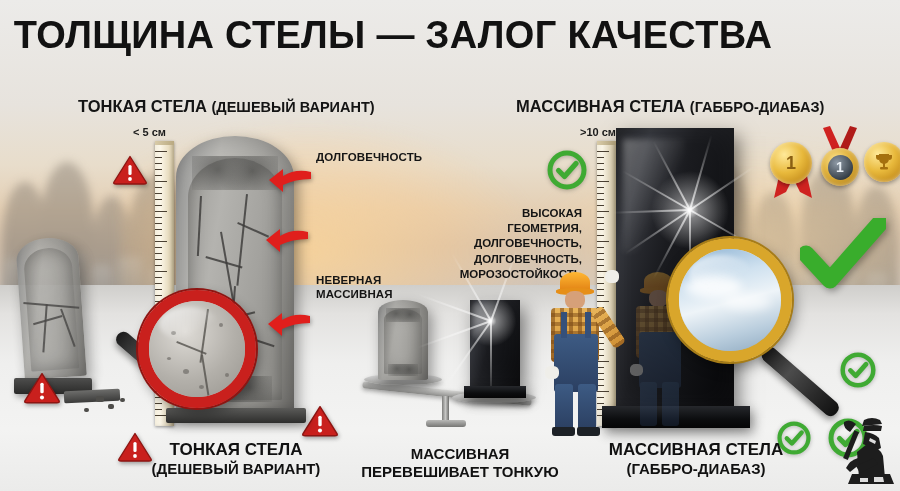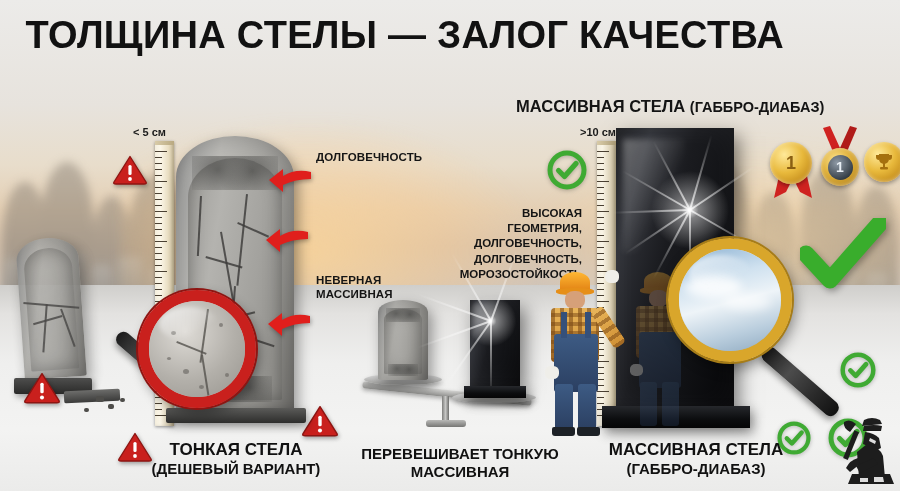--- a/index.html
+++ b/index.html
@@ -19,21 +19,21 @@
     background:radial-gradient(ellipse at 60% 55%,rgba(255,222,168,.55),rgba(250,214,160,0) 70%);filter:blur(8px);}
   .bg-ground{position:absolute;left:0;top:285px;width:100%;height:206px;
     background:linear-gradient(180deg,#cfcecb 0%,#e3e2e0 14%,#efefee 38%,#f3f3f2 70%,#ebebea 100%);}
   .bg-trees{position:absolute;top:150px;height:150px;filter:blur(5px);opacity:.5;}
   .tree{position:absolute;bottom:0;background:linear-gradient(180deg,#8d8377,#6e6a63);border-radius:50% 50% 6px 6px;}
   .bg-graves{position:absolute;top:215px;height:90px;filter:blur(4px);opacity:.55;}
   .gstone{position:absolute;bottom:0;background:linear-gradient(180deg,#bdb9b3,#928e88);border-radius:5px 5px 1px 1px;}
   .bg-flowers{position:absolute;filter:blur(5px);border-radius:50%;opacity:.6;}
 
   
-  .title{position:absolute;left:16px;top:14px;width:768px;text-align:right;
+  .title{position:absolute;left:9px;top:14px;width:768px;text-align:center;
     font-size:38px;font-weight:bold;letter-spacing:.3px;color:#121212;white-space:nowrap;}
   .subtitle{position:absolute;left:0;top:60px;width:900px;text-align:center;
     font-size:20px;font-weight:bold;letter-spacing:.4px;color:#1b1b1b;}
   .sec-head{position:absolute;font-size:16.5px;font-weight:bold;color:#141414;white-space:nowrap;}
   .sec-head .paren{font-size:14.5px;}
   .col-head-left{left:78px;top:97px;}
   .col-head-right{left:516px;top:97px;}
   .ruler-body{position:absolute;overflow:hidden;
     background:linear-gradient(90deg,#f4eedd 0%,#fbf6e8 28%,#eadfc3 70%,#cfc09d 100%);
     box-shadow:0 1px 3px rgba(0,0,0,.4), inset -2px 0 3px rgba(0,0,0,.12);}
@@ -178,20 +178,24 @@
   </div>
   <div class="bg-flowers" style="left:742px;top:300px;width:30px;height:16px;background:#d98aa0;"></div>
   <div class="bg-flowers" style="left:778px;top:298px;width:26px;height:14px;background:#cf7f92;"></div>
   <div class="bg-flowers" style="left:60px;top:296px;width:26px;height:14px;background:#c98494;"></div>
   <div class="bg-warm"></div>
   <div class="bg-warm2"></div>
   <div class="bg-ground"></div>
 
   <div class="title">ТОЛЩИНА СТЕЛЫ — ЗАЛОГ КАЧЕСТВА</div>
 
+  <div class="sec-head col-head-left">
+    <span>ТОНКАЯ СТЕЛА</span>
+    <span class="paren">(ДЕШЕВЫЙ ВАРИАНТ)</span>
+  </div>
   <div class="sec-head col-head-right">
     <span>МАССИВНАЯ СТЕЛА</span>
     <span class="paren">(ГАББРО-ДИАБАЗ)</span>
   </div>
 
   <div>
     <div class="stele-thin" style="left:20px;top:238px;width:62px;height:140px;transform:rotate(-4deg);opacity:.92;">
       <div class="stele-inner" style="left:7px;top:10px;right:7px;bottom:8px;"></div>
       <div class="crack" style="left:4px;top:62px;width:56px;height:2px;transform:rotate(9deg);"></div>
       <div class="crack" style="left:26px;top:66px;width:2px;height:48px;transform:rotate(8deg);"></div>
@@ -564,21 +568,21 @@
         <path d="M40 63 l9 0 1 5 -10 0 Z"></path>
       </g>
     </svg>
   </div>
 
   <div class="cap" style="left:86px;top:440px;width:300px;">
     <span class="l1">ТОНКАЯ СТЕЛА</span>
     <span class="l2">(ДЕШЕВЫЙ ВАРИАНТ)</span>
   </div>
   <div class="cap" style="left:350px;top:445px;width:220px;">
+    <span class="l2">МАССИВНАЯ</span>
     <span class="l2">ПЕРЕВЕШИВАЕТ ТОНКУЮ</span>
-    <span class="l2">МАССИВНАЯ</span>
   </div>
   <div class="cap" style="left:556px;top:440px;width:280px;">
     <span class="l1">МАССИВНАЯ СТЕЛА</span>
     <span class="l2">(ГАББРО-ДИАБАЗ)</span>
   </div>
 
 </div>
 
 </body></html>

